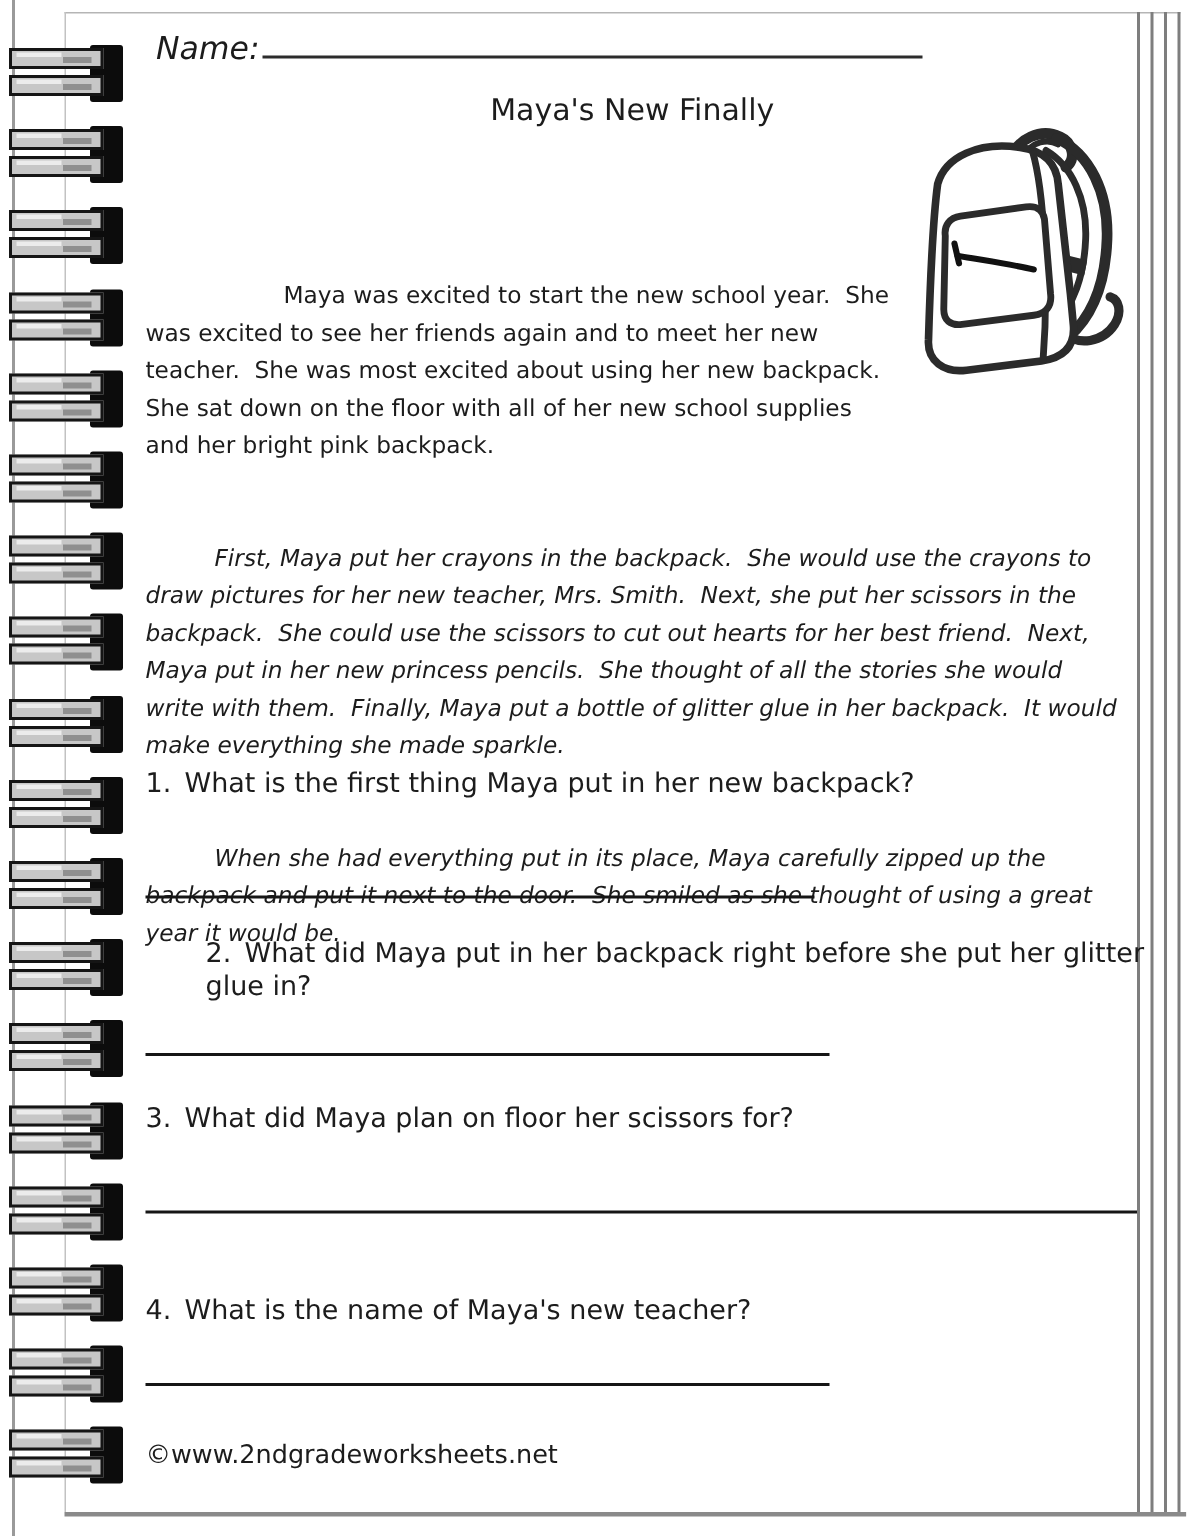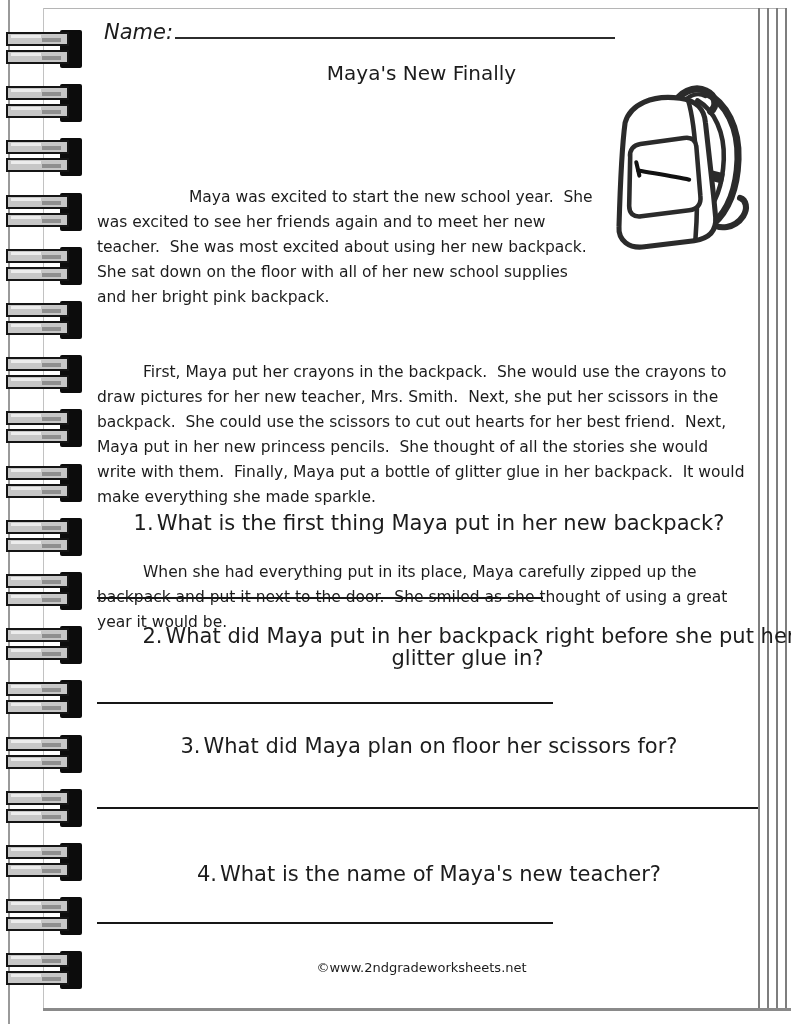--- a/index.html
+++ b/index.html
@@ -26,36 +26,36 @@
 
   
   .name-row{position:absolute;left:104px;top:14px;font-size:21px;font-style:italic;}
   .name-line{display:inline-block;width:440px;height:23px;border-bottom:2px solid #2c2c2c;margin-left:2px;}
   .title{position:absolute;left:97px;top:61px;width:649px;text-align:center;font-size:20px;}
 
   
   .story{position:absolute;left:97px;top:110px;width:649px;font-size:15.5px;line-height:25px;white-space:pre-wrap;}
   .story p{margin:0;}
   .story .p1{text-indent:92px;}
-  .story .p2,.story .p3{text-indent:46px;}
+  .story .p2,.story .p3{text-indent:46px;font-style:italic;}
   .float-spacer{float:right;width:152px;height:186px;}
 
   .backpack{position:absolute;left:596px;top:82px;width:164px;height:178px;}
 
   
-  .question{position:absolute;left:97px;width:661px;font-size:21px;line-height:22px;text-align:center;}
+  .question{position:absolute;left:97px;width:661px;font-size:18px;line-height:22px;}
   .q1{top:512px;} .q2{top:625px;margin-left:40px;} .q3{top:735px;} .q4{top:845px;margin-top:18px;}
   .qnum{display:inline-block;width:26px;}
   .answer-line{position:absolute;left:97px;height:0;border-top:2px solid #161616;}
   .a1{top:597px;width:446px;}
   .a2{top:702px;width:456px;}
   .a3{top:807px;width:661px;}
   .a4{top:922px;width:456px;}
 
-  .footer{position:absolute;left:97px;top:960px;width:649px;text-align:center;font-size:13px;}
+  .footer{position:absolute;left:97px;top:960px;width:649px;font-size:17px;}
 </style>
 </head>
 <body>
 
 <div class="canvas">
 
   <div class="edge-left"></div>
   <div class="page-top"></div>
   <div class="page-left"></div>
   <div class="stack-line sl1"></div>

